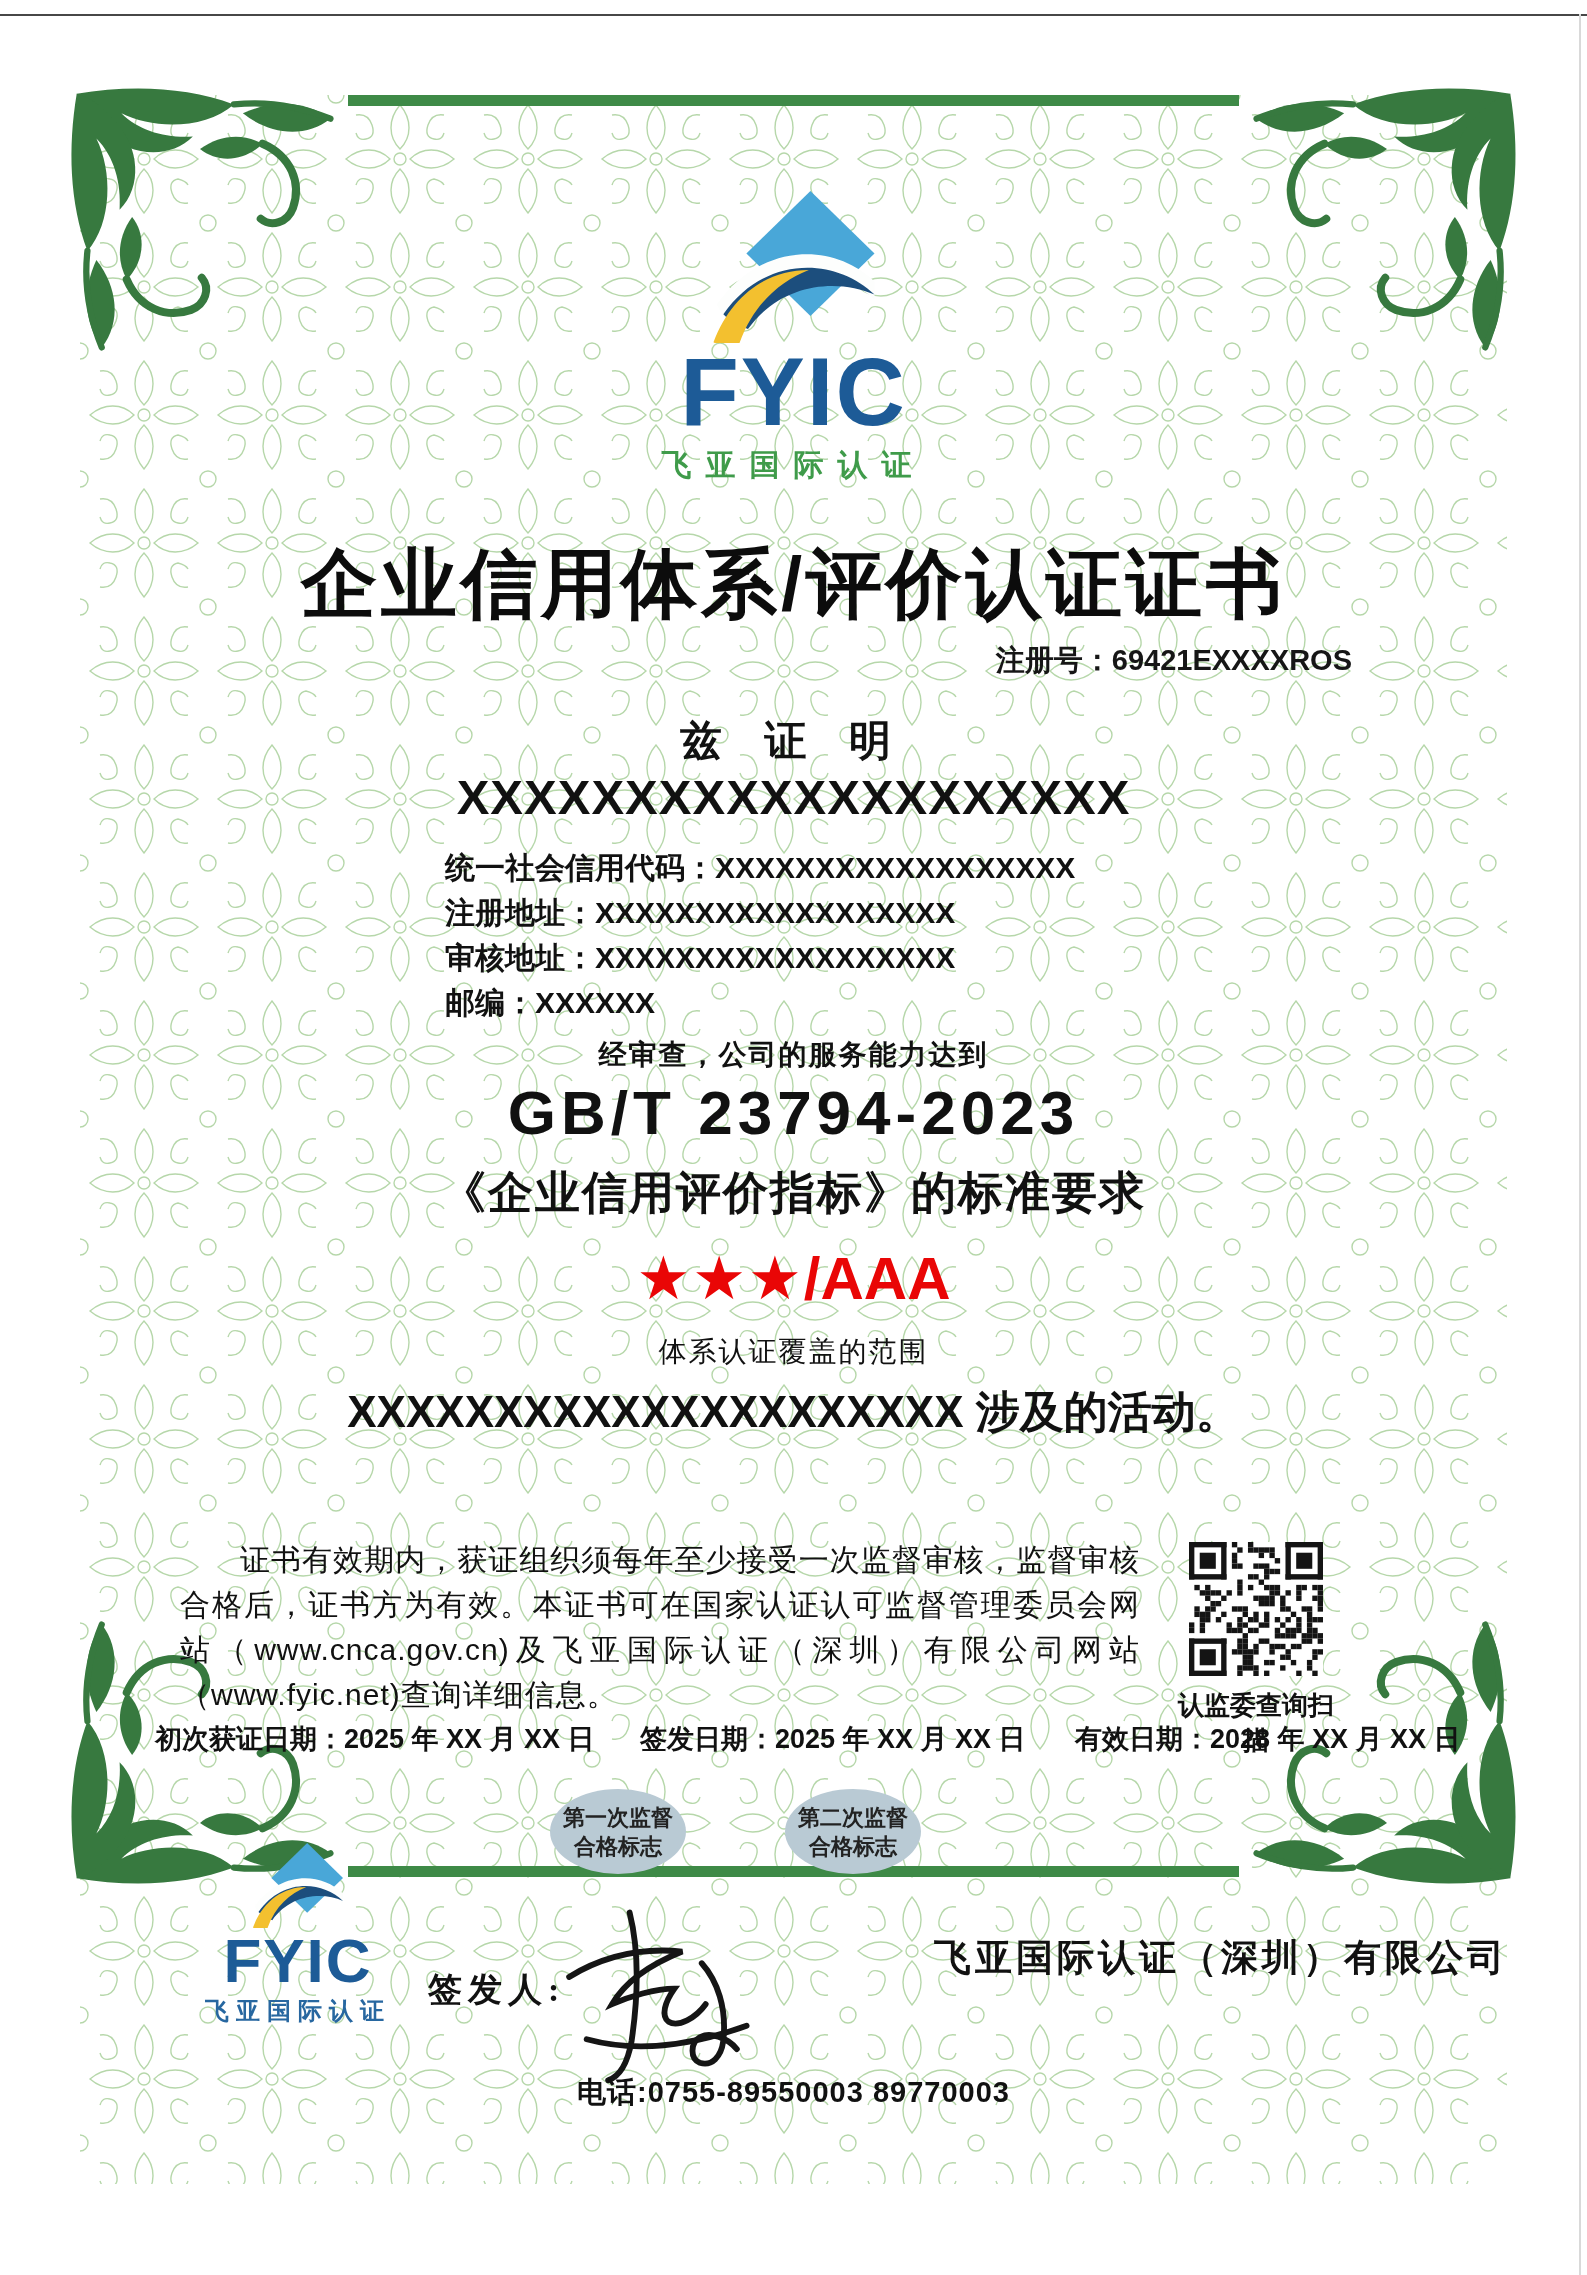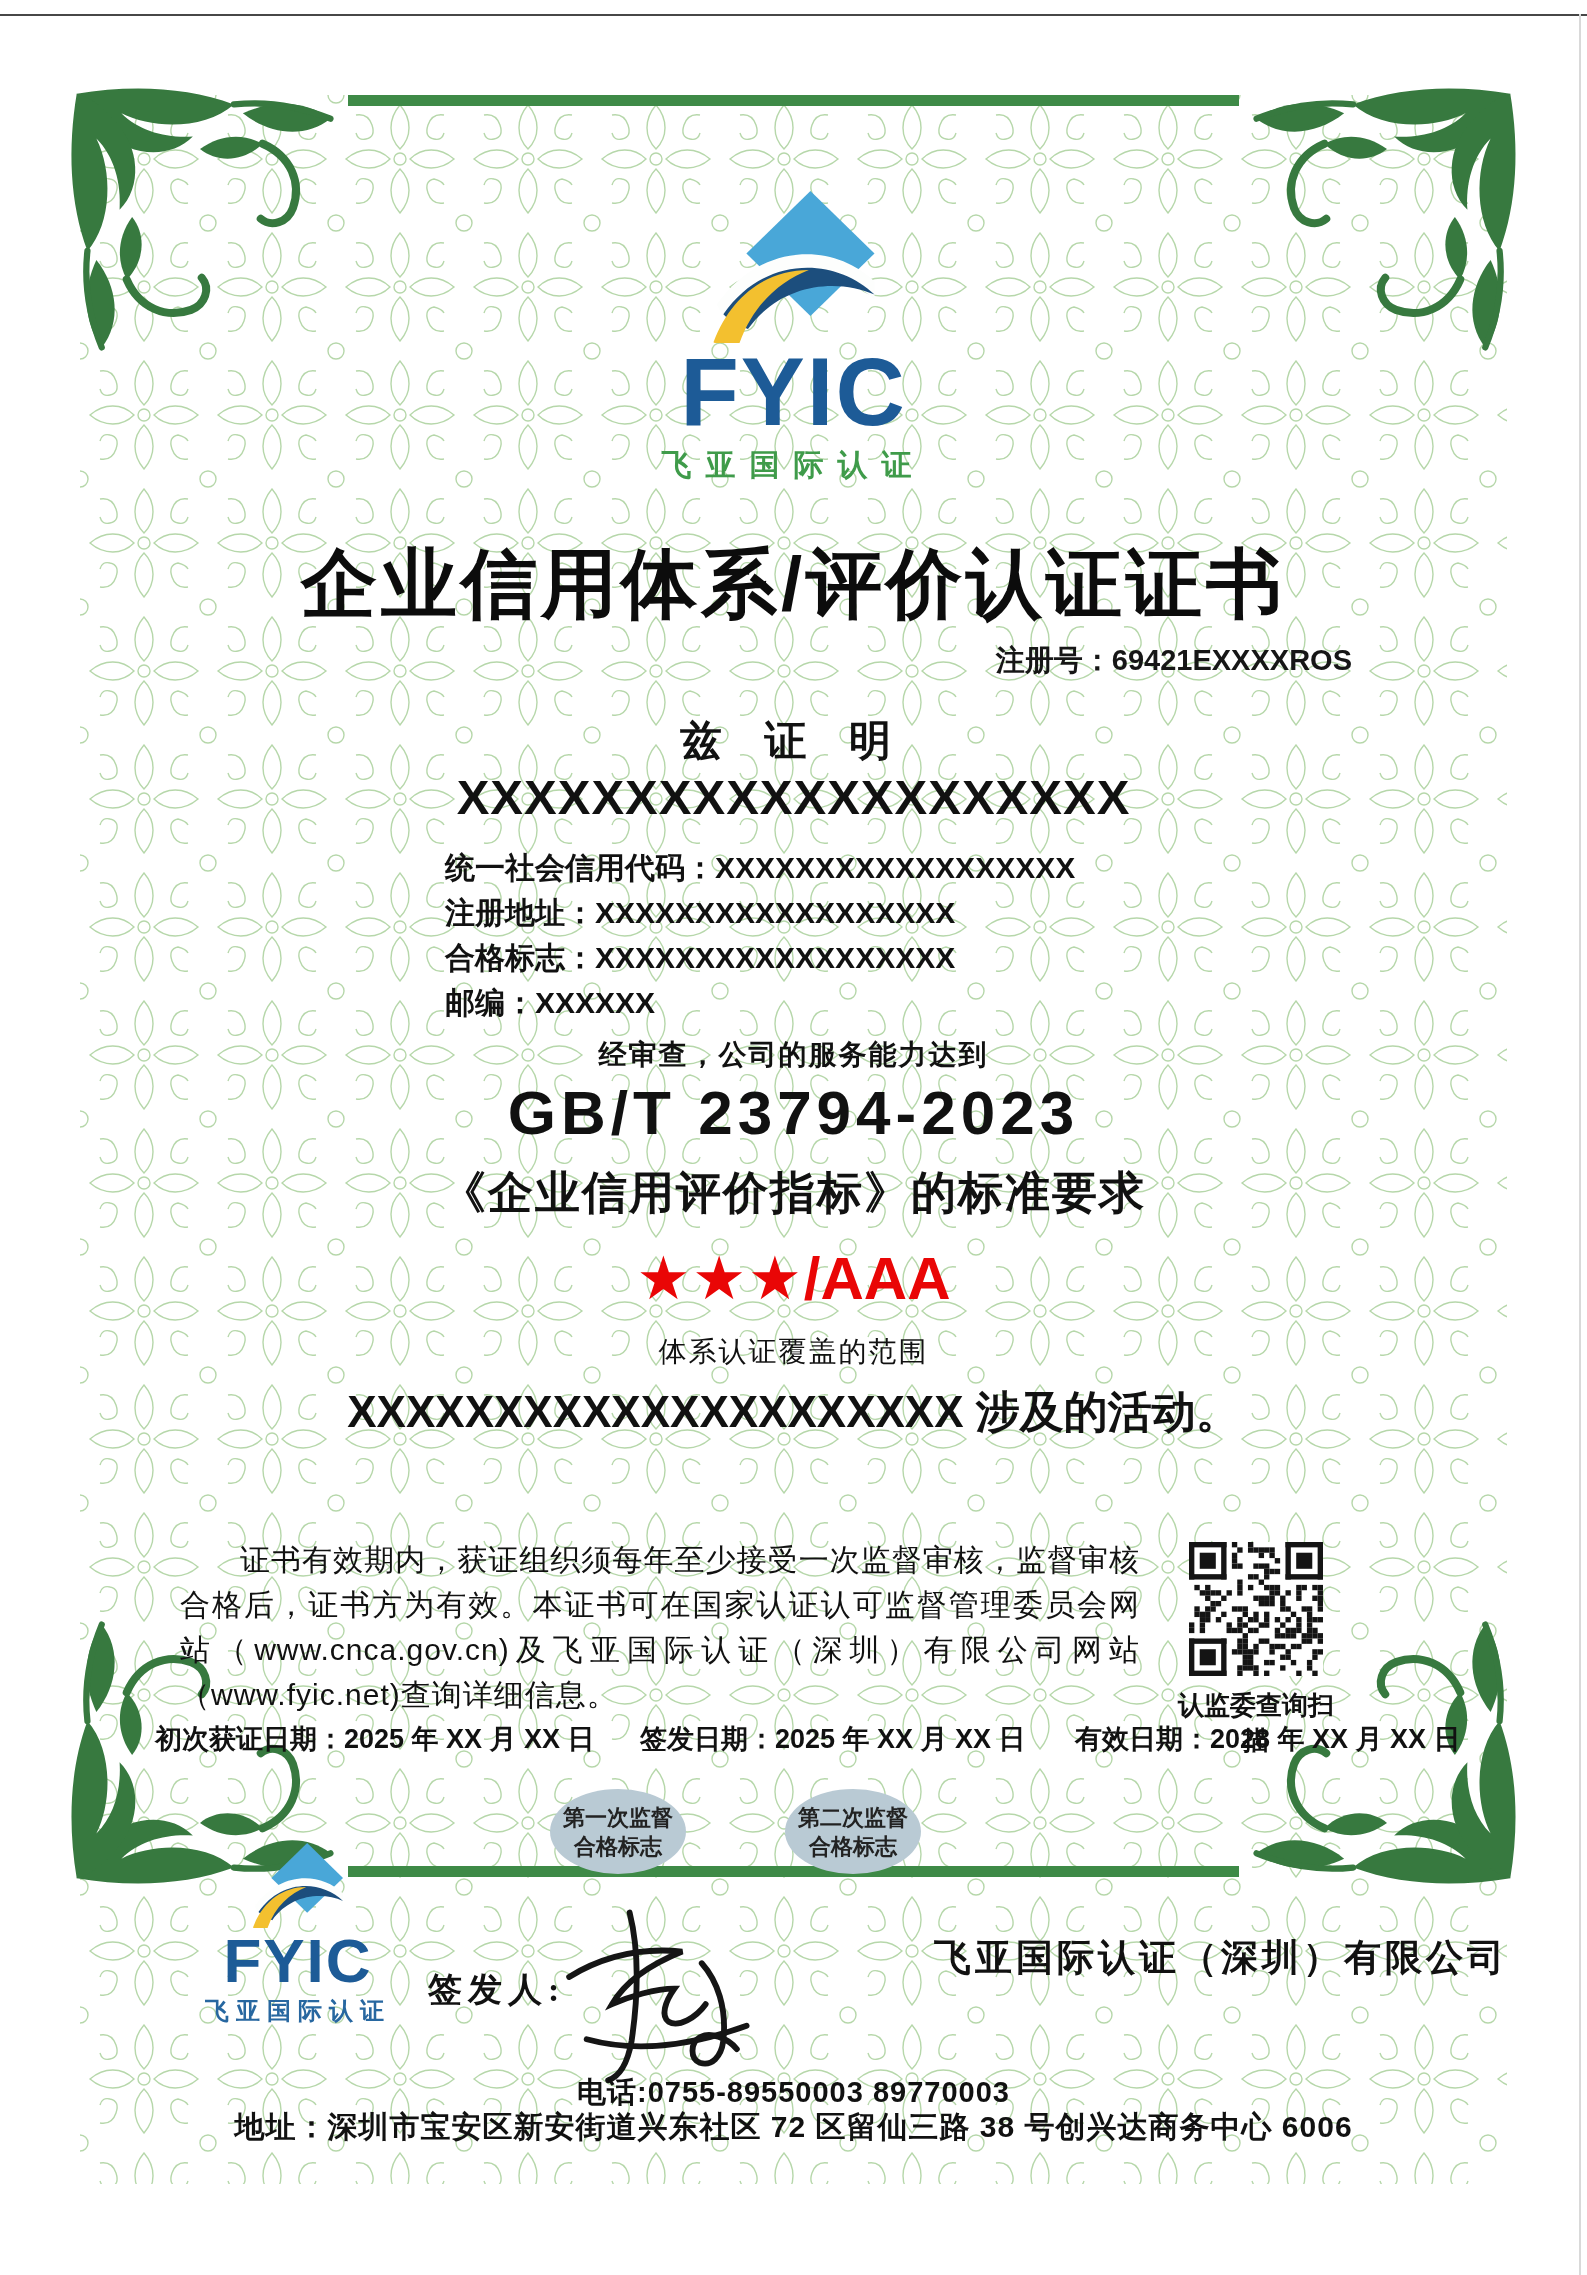--- a/index.html
+++ b/index.html
@@ -173,21 +173,21 @@
       <div class="abs centered company-name">XXXXXXXXXXXXXXXXXXXX</div>
 
       <div class="abs fields">
         <div class="field-row">
           <span>统一社会信用代码：</span><span>XXXXXXXXXXXXXXXXXX</span>
         </div>
         <div class="field-row">
           <span>注册地址：</span><span>XXXXXXXXXXXXXXXXXX</span>
         </div>
         <div class="field-row">
-          <span>合格标志：</span><span>XXXXXXXXXXXXXXXXXX</span>
+          <span>审核地址：</span><span>XXXXXXXXXXXXXXXXXX</span>
         </div>
         <div class="field-row">
           <span>邮编：</span><span>XXXXXX</span>
         </div>
       </div>
 
       <div class="abs centered assessment-lead">经审查，公司的服务能力达到</div>
       <div class="abs centered standard-code">GB/T 23794-2023</div>
       <div class="abs centered standard-name">《企业信用评价指标》的标准要求</div>
 
@@ -433,17 +433,16 @@
           <path d="M96 18 C104 50 106 96 98 150 C94 172 86 186 74 190"></path>
           <path d="M34 84 C70 62 110 54 150 58 C120 70 92 88 78 112 C96 104 122 96 142 96 C132 110 128 124 136 130 C146 136 164 126 174 112"></path>
           <path d="M170 70 C186 88 196 116 192 150 C190 166 180 176 168 172 C158 168 158 152 168 146 C178 140 196 146 206 158"></path>
           <path d="M52 148 C96 160 150 158 216 134"></path>
         </g>
       </svg>
 
       <div class="abs issuer-name">飞亚国际认证（深圳）有限公司</div>
 
       <div class="abs centered footer-phone">电话:0755-89550003 89770003</div>
-      <div class="abs centered footer-address">地址：深圳市宝安区新安街道兴东社区 72 区留仙三路 38 号创兴达商务中心 6006</div>
 
     </div>
   </div>
 </div>
 
 </body></html>

